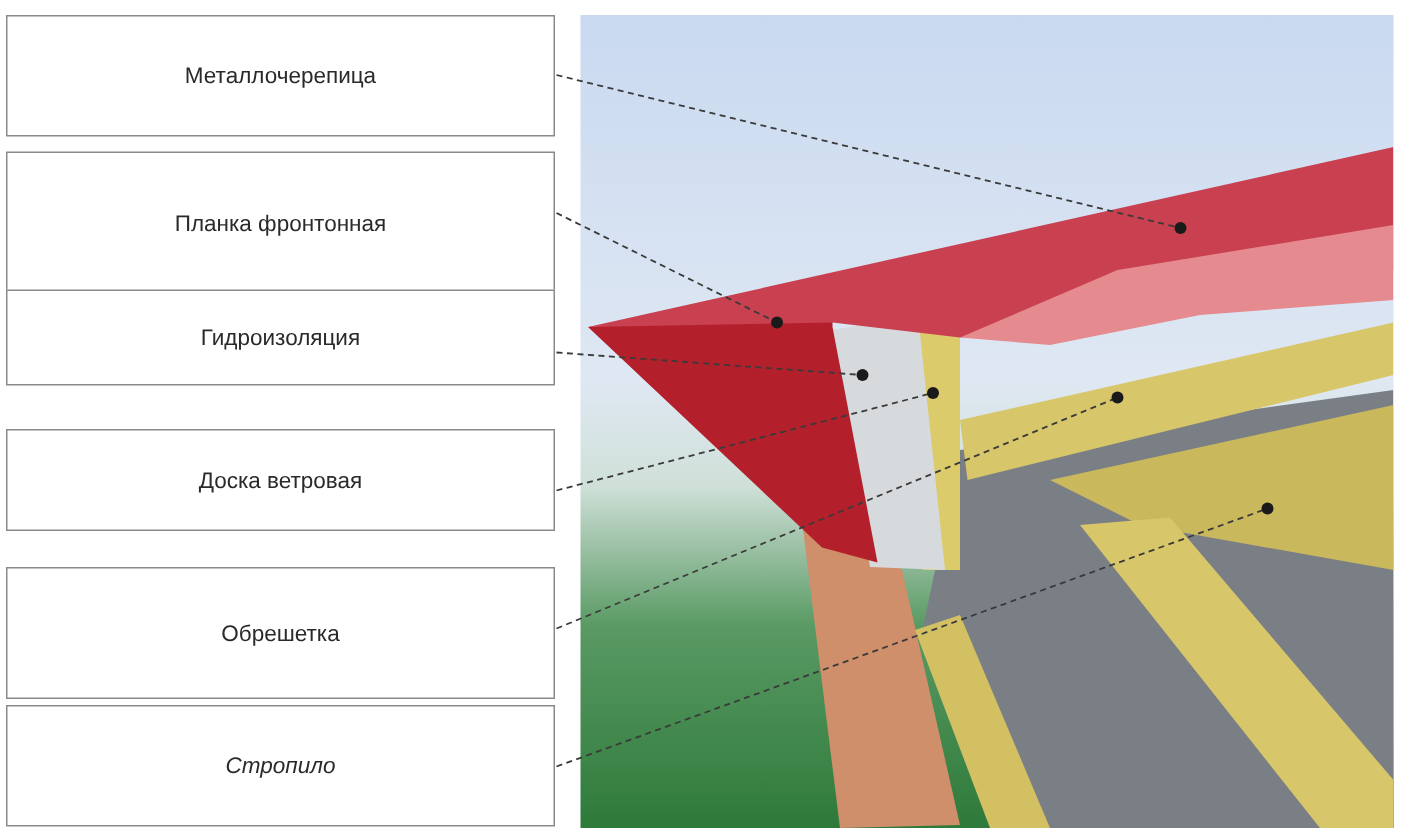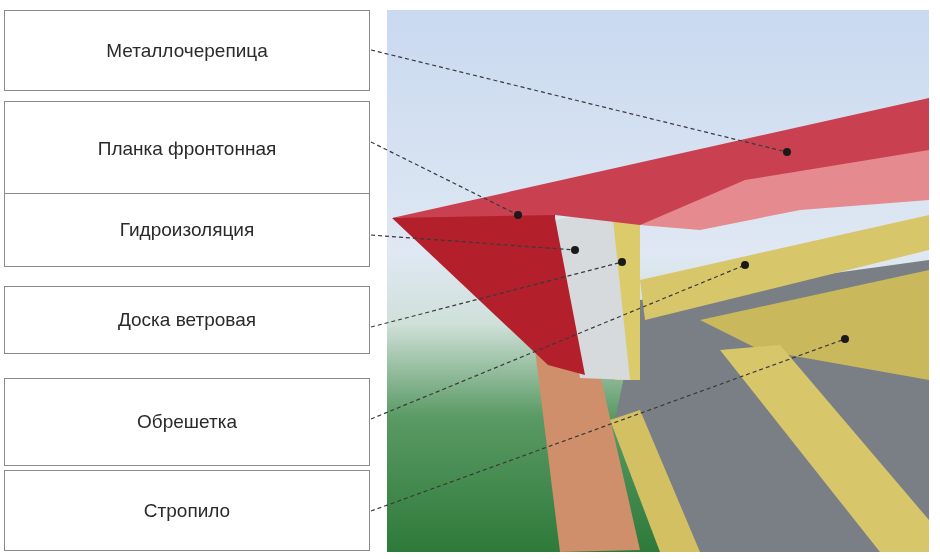--- a/index.html
+++ b/index.html
@@ -1,38 +1,38 @@
 <!DOCTYPE html>
 <html><head>
 <meta charset="utf-8">
 <style>
   html, body { margin: 0; padding: 0; background: #ffffff; }
   body { width: 940px; height: 559px; position: relative; overflow: hidden; font-family: "Liberation Sans", sans-serif; }
   .label-box {
     position: absolute; left: 4px; width: 366px;
     border: 1px solid #8a8a8a; background: #ffffff;
     display: flex; align-items: center; justify-content: center;
-    font-size: 19px; color: #2a2a2a; box-sizing: border-box;
+    font-size: 15px; color: #2a2a2a; box-sizing: border-box;
   }
   .illustration {
     position: absolute; left: 387px; top: 10px; width: 542px; height: 542px;
     background: linear-gradient(to bottom, #c9d9f0 0%, #dfe8f3 45%, #cfe0d8 58%, #5a9a64 75%, #2e7a3a 100%);
     overflow: hidden;
   }
   svg.overlay { position: absolute; left: 0; top: 0; }
 </style>
 </head>
 <body>
 
 <div class="label-box" style="top:10px;height:81px;">Металлочерепица</div>
 <div class="label-box" style="top:101px;height:96px;">Планка фронтонная</div>
-<div class="label-box" style="top:193px;height:74px;">Гидроизоляция</div>
+<div class="label-box" style="top:193px;height:64px;">Гидроизоляция</div>
 <div class="label-box" style="top:286px;height:68px;">Доска ветровая</div>
 <div class="label-box" style="top:378px;height:88px;">Обрешетка</div>
-<div class="label-box" style="top:470px;height:81px;">Стропило</div>
+<div class="label-box" style="top:470px;height:81px;font-style:italic;">Стропило</div>
 
 <div class="illustration">
   <svg width="542" height="542" viewBox="387 10 542 542">
 
     <polygon points="535,350 590,330 640,550 560,552" fill="#cf8f6a"></polygon>
 
     <polygon points="640,300 929,260 929,552 690,552 615,420" fill="#7a7f86"></polygon>
 
     <polygon points="640,280 929,215 929,250 645,320" fill="#d8c66a"></polygon>
     <polygon points="700,320 929,270 929,380 760,350" fill="#c9b85c"></polygon>

